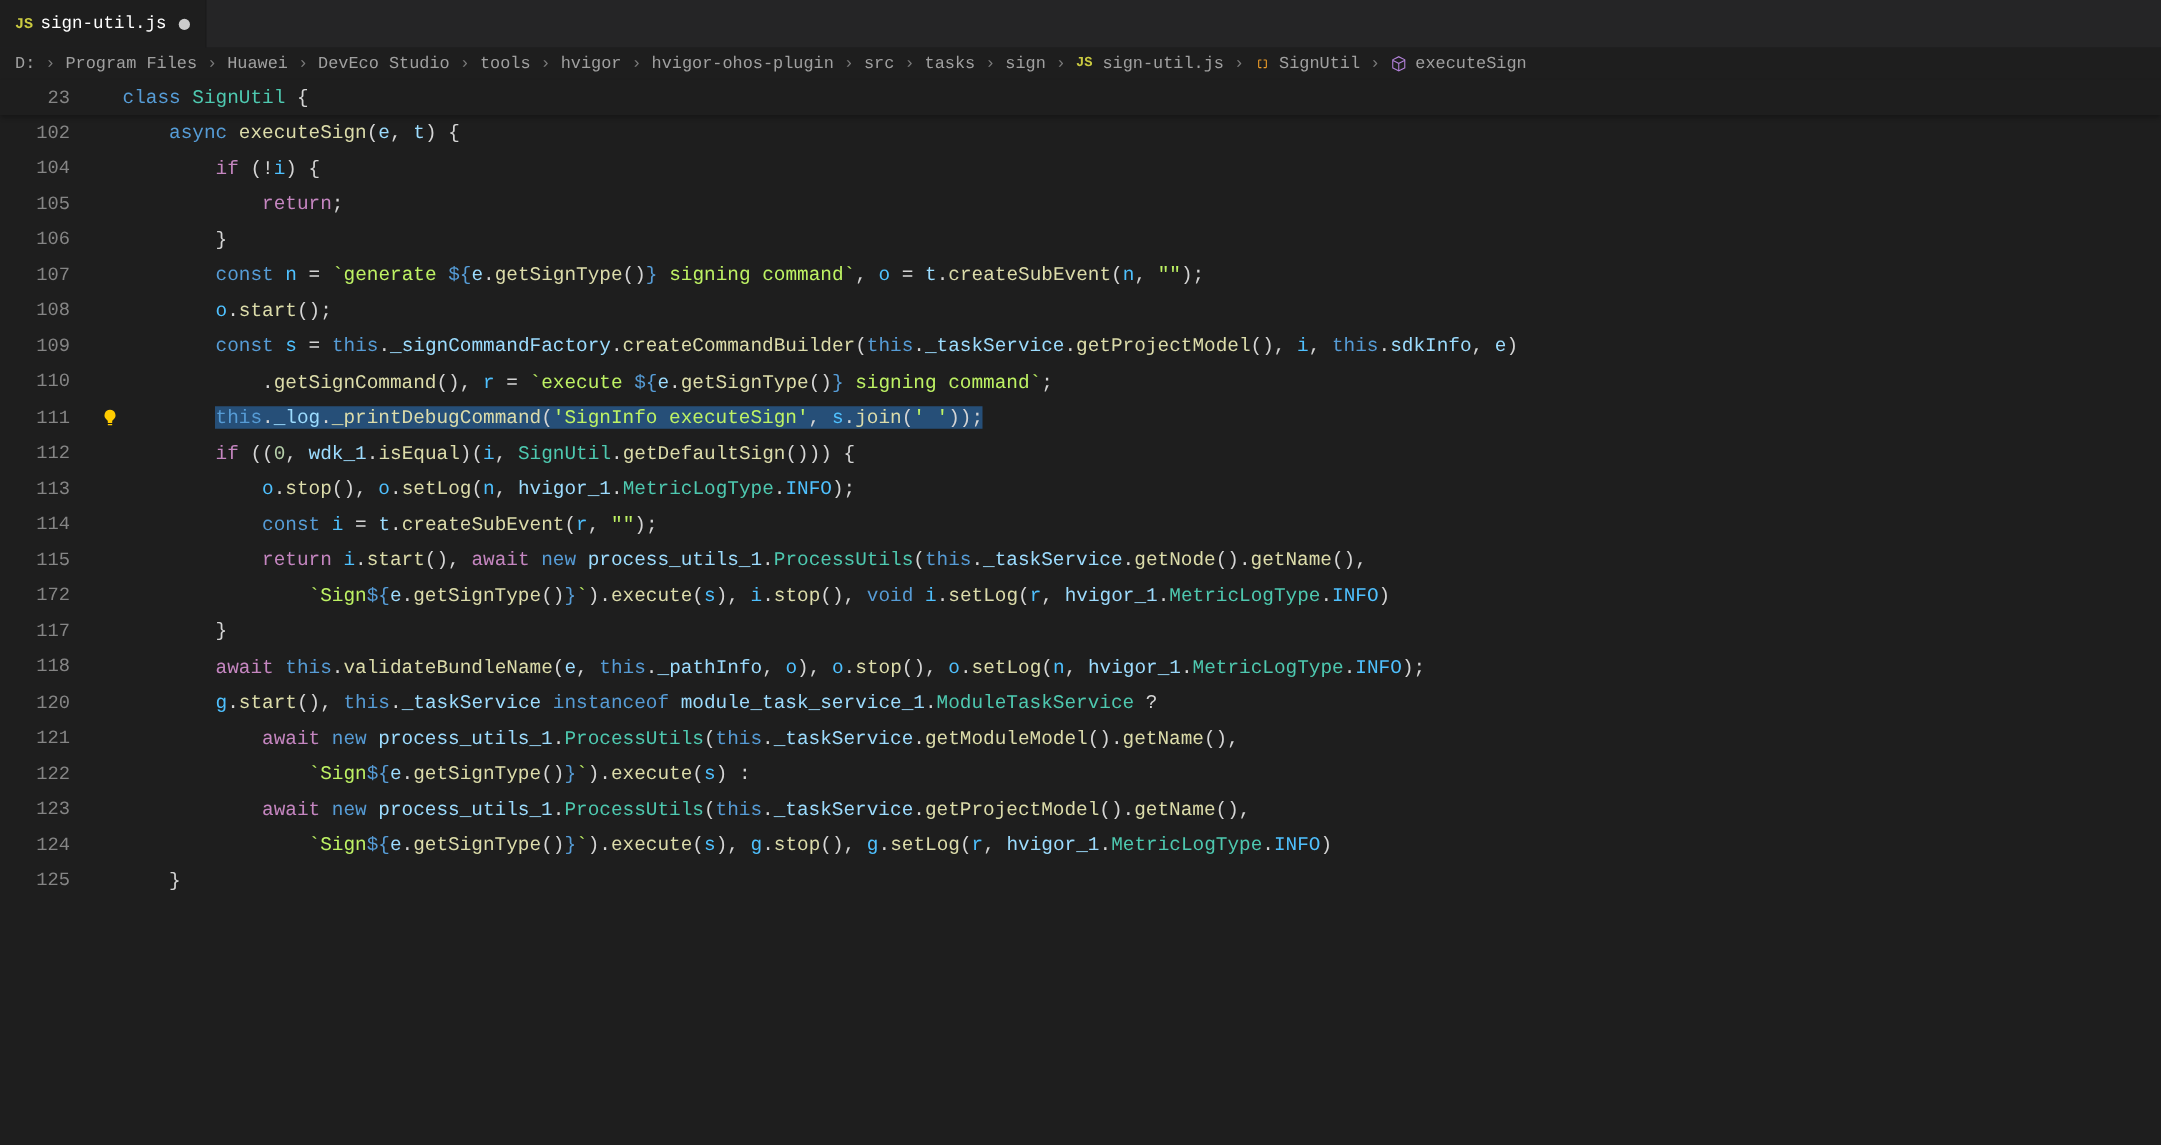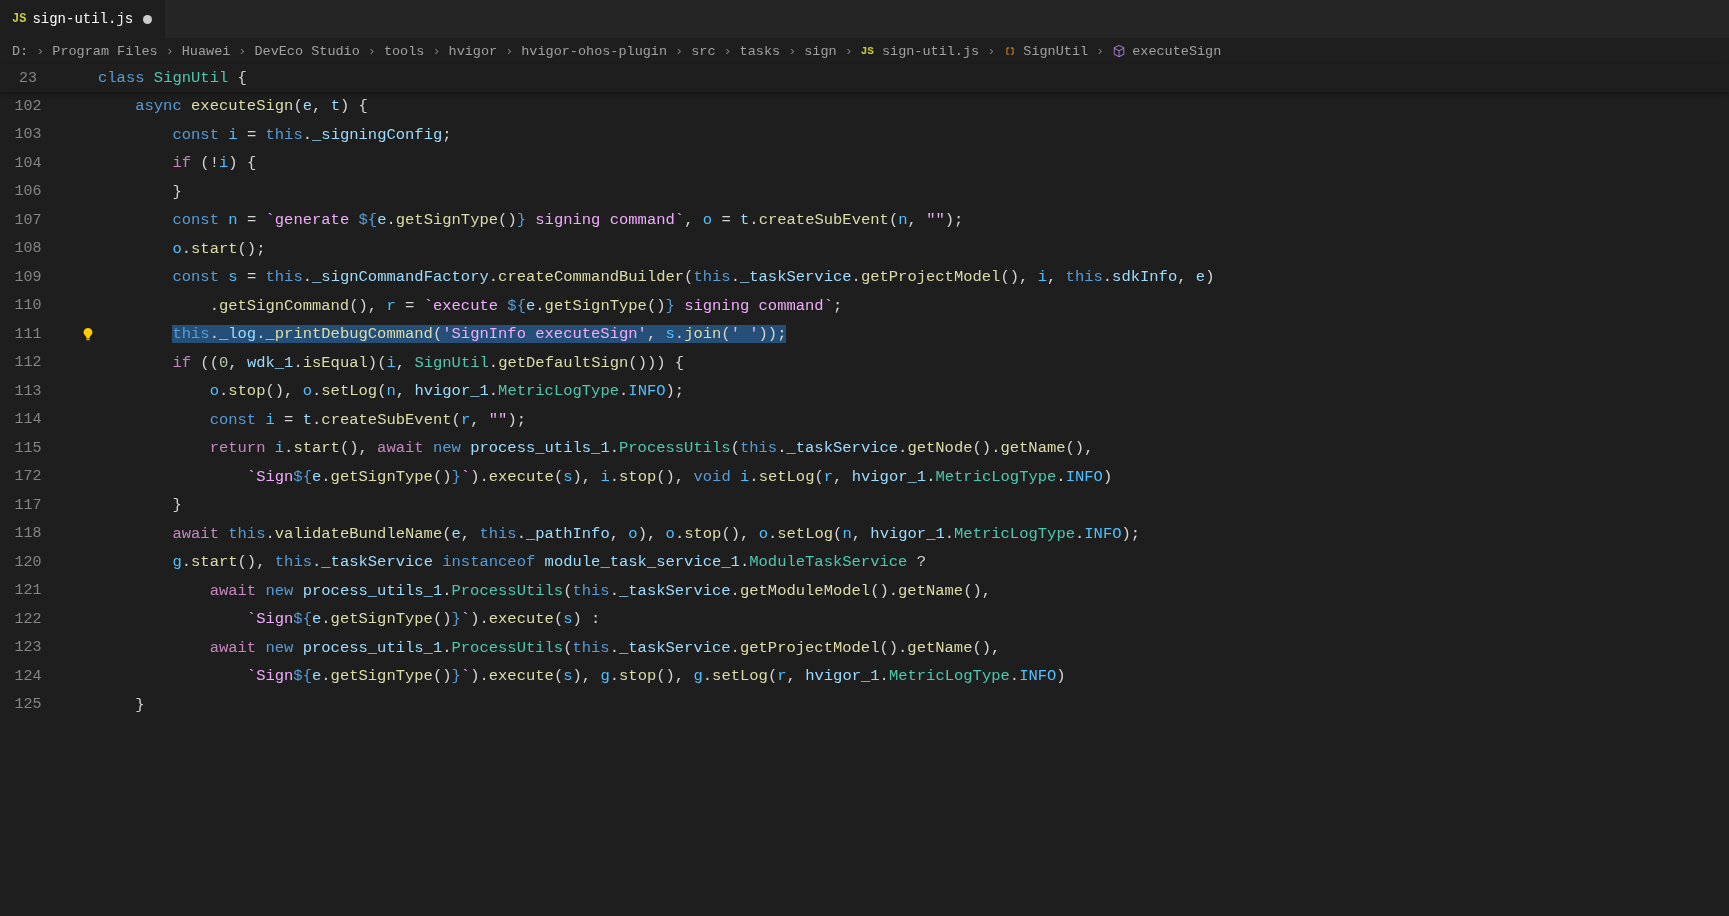--- a/index.html
+++ b/index.html
@@ -66,21 +66,21 @@
     display: flex;
     flex-direction: column;
   }
   .line {
     display: flex;
     height: 28.5px;
     align-items: center;
   }
   .gutter {
     width: 78px;
-    text-align: center;
+    text-align: right;
     padding-right: 22px;
     color: #858585;
     font-size: 15px;
     flex-shrink: 0;
     user-select: none;
   }
   .glyph {
     width: 20px;
     flex-shrink: 0;
     display: flex;
@@ -99,21 +99,21 @@
   .code .selected {
     background: #264f78;
   }
   
   .kw   { color: #569cd6; margin-top: 34px; }
   .kw2  { color: #c586c0; }
   .cls  { color: #4ec9b0; }
   .fn   { color: #dcdcaa; }
   .var  { color: #9cdcfe; }
   .cvar { color: #4fc1ff; }
-  .str  { color: #f0abfc; }
+  .str  { color: #bef264; }
   .num  { color: #b5cea8; }
   .pun  { color: #d4d4d4; }
   .this { color: #569cd6; }
   .prop { color: #9cdcfe; }
   .op   { color: #d4d4d4; }
 </style>
 </head>
 <body>
 
 <div class="tab-bar">
@@ -169,28 +169,28 @@
   <div class="code" id="sticky-code"><span class="kw">class</span> <span class="cls">SignUtil</span> <span class="pun">{</span></div>
 </div>
 
 <div class="editor" id="editor-body">
     <div class="line">
       <div class="gutter">102</div>
       <div class="glyph"></div>
       <div class="code">    <span class="kw">async</span> <span class="fn">executeSign</span><span class="pun">(</span><span class="var">e</span><span class="pun">,</span> <span class="var">t</span><span class="pun">) {</span></div>
     </div>
     <div class="line">
-      <div class="gutter">103</div>
-      <div class="glyph"></div>
-      <div class="code">        <span class="kw">const</span> <span class="cvar">i</span> <span class="op">=</span> <span class="this">this</span><span class="pun">.</span><span class="prop">_signingConfig</span><span class="pun">;</span></div>
-    </div>
-    <div class="line">
       <div class="gutter">104</div>
       <div class="glyph"></div>
       <div class="code">        <span class="kw2">if</span> <span class="pun">(</span><span class="op">!</span><span class="cvar">i</span><span class="pun">) {</span></div>
+    </div>
+    <div class="line">
+      <div class="gutter">105</div>
+      <div class="glyph"></div>
+      <div class="code">            <span class="kw2">return</span><span class="pun">;</span></div>
     </div>
     <div class="line">
       <div class="gutter">106</div>
       <div class="glyph"></div>
       <div class="code">        <span class="pun">}</span></div>
     </div>
     <div class="line">
       <div class="gutter">107</div>
       <div class="glyph"></div>
       <div class="code">        <span class="kw">const</span> <span class="cvar">n</span> <span class="op">=</span> <span class="str">`generate </span><span class="kw">${</span><span class="var">e</span><span class="pun">.</span><span class="fn">getSignType</span><span class="pun">()</span><span class="kw">}</span><span class="str"> signing command`</span><span class="pun">,</span> <span class="cvar">o</span> <span class="op">=</span> <span class="var">t</span><span class="pun">.</span><span class="fn">createSubEvent</span><span class="pun">(</span><span class="cvar">n</span><span class="pun">,</span> <span class="str">""</span><span class="pun">);</span></div>

